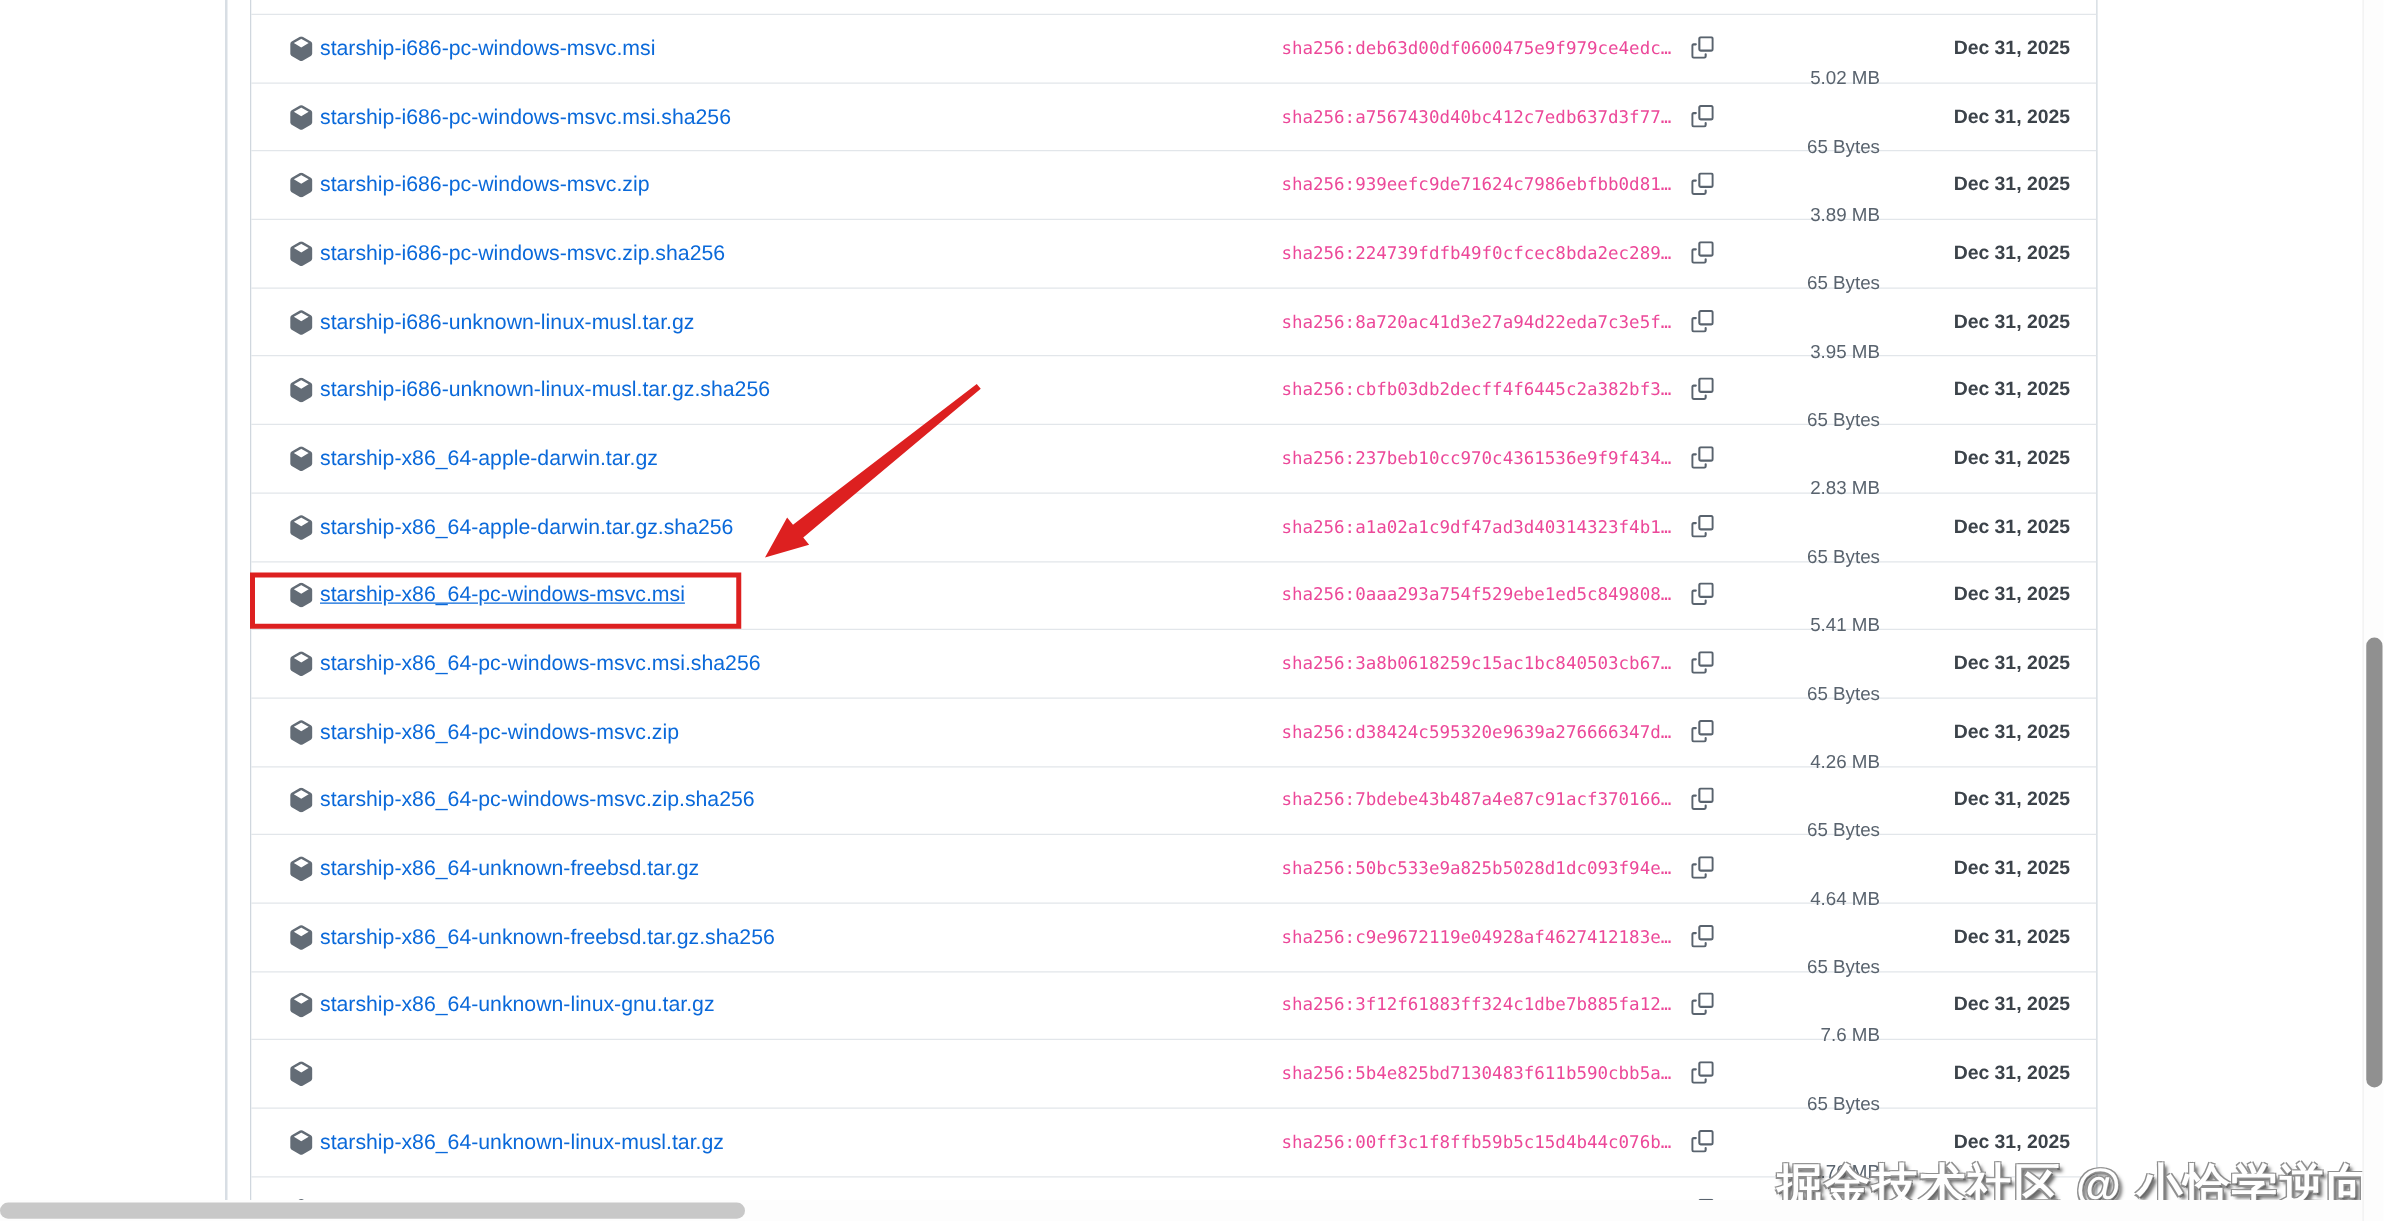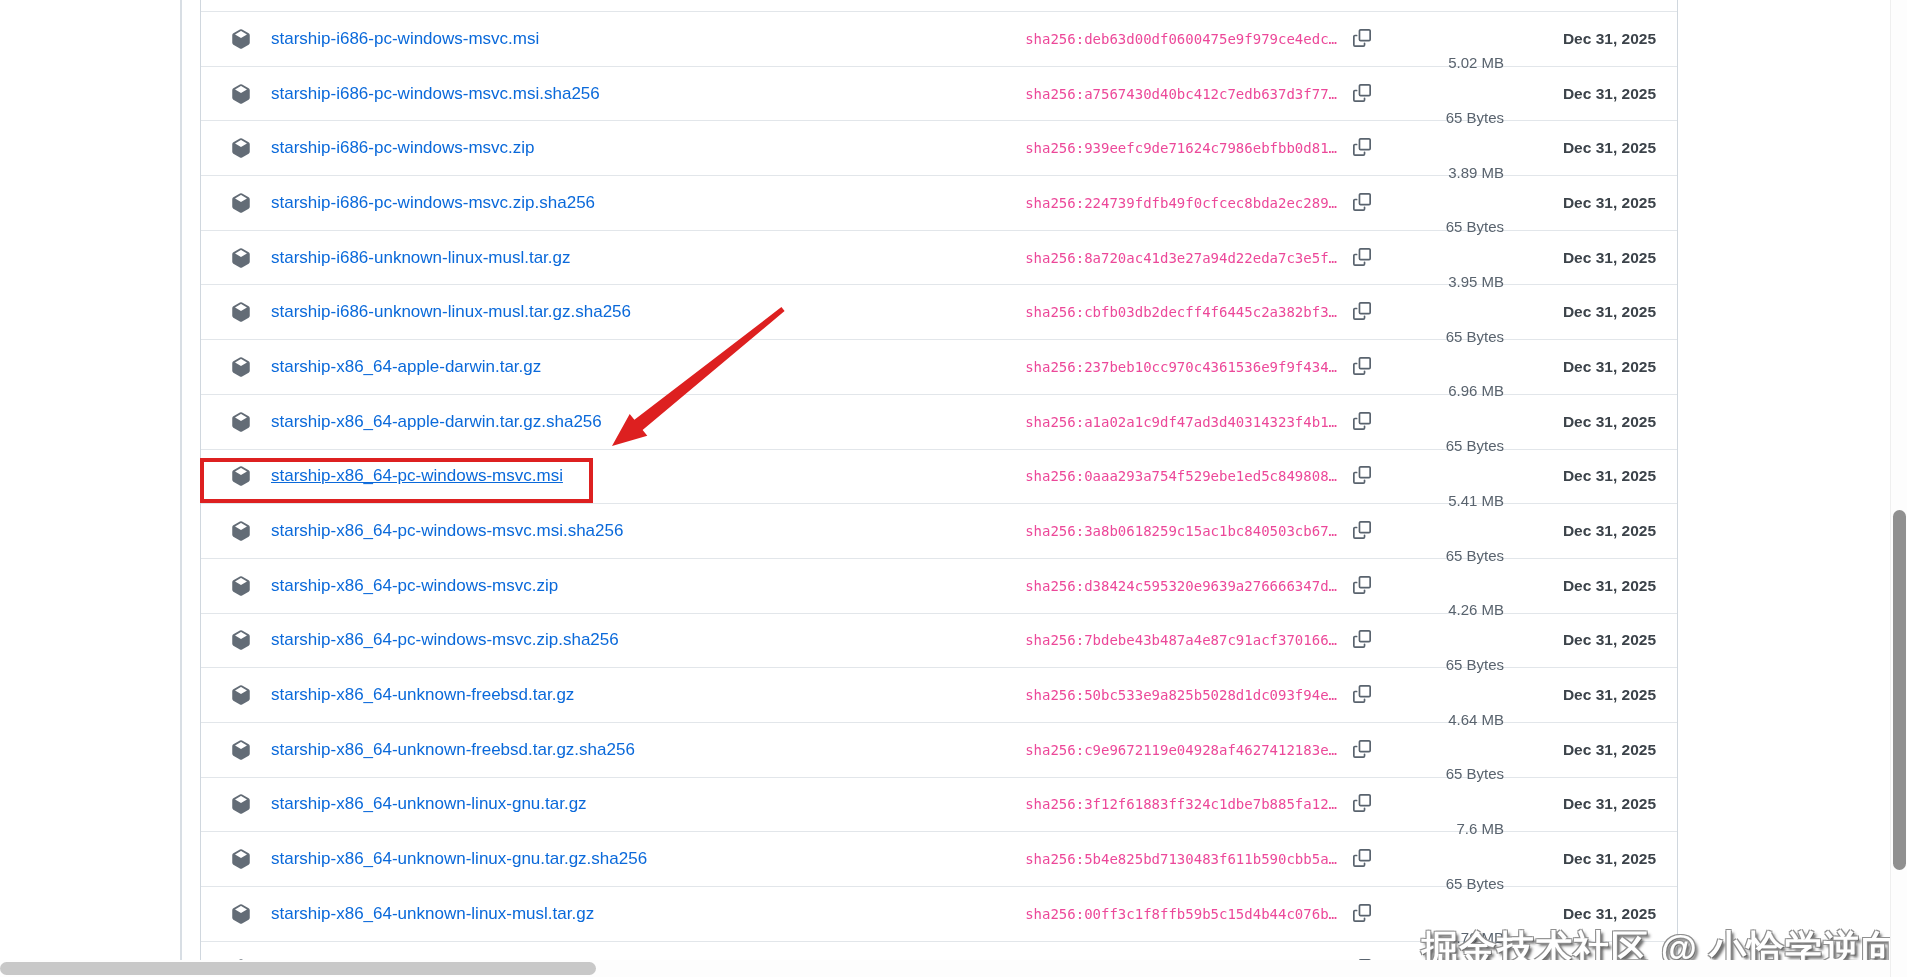--- a/index.html
+++ b/index.html
@@ -9,21 +9,21 @@
 
   
   .timeline-line { position:absolute; left:180px; top:0; width:2px; height:977px; background:#d8dee4; }
 
   
   .assets-box { position:absolute; left:200px; top:0; width:1478px; height:977px;
                 background:#fff; border-left:1px solid #d0d7de; border-right:1px solid #d0d7de; }
   .partial-top-row { height:11px; }
   .asset-row { height:54.7px; display:flex; align-items:center; border-top:1px solid #e2e6ea;
                padding-left:30px; padding-right:21px; }
-  .name-cell { flex:1 1 auto; display:flex; align-items:flex-end; gap:20px; min-width:0; }
+  .name-cell { flex:1 1 auto; display:flex; align-items:flex-end; gap:5px; min-width:0; }
   .pkg-icon { width:20px; height:20px; flex:0 0 auto; color:#636c76; }
   .asset-link { color:#0a69da; font-size:17px; text-decoration:none; white-space:nowrap; cursor:pointer; }
   .asset-row.highlighted .asset-link { text-decoration:underline; }
   .hash-cell { font-family:"DejaVu Sans Mono","Liberation Mono",monospace; font-size:14px;
                color:#ec4899; white-space:nowrap; text-align:right; }
   .copy-btn { width:20px; height:20px; margin-left:15px; flex:0 0 auto; color:#59636e;
               background:none; border:none; cursor:pointer; padding:0; }
   .copy-btn svg { width:18px; height:18px; }
   .size-cell { width:132px; text-align:right; font-size:15px; color:#59636e; white-space:nowrap;margin-top:48px; }
   .date-cell { width:152px; text-align:right; font-size:15.5px; color:#3c434a; white-space:nowrap;font-weight:bold; }
@@ -165,21 +165,21 @@
       </svg>
       <a class="asset-link">starship-x86_64-apple-darwin.tar.gz</a>
     </div>
     <span class="hash-cell">sha256:237beb10cc970c4361536e9f9f434…</span>
     <button class="copy-btn">
       <svg viewBox="0 0 16 16" fill="currentColor" xmlns="http://www.w3.org/2000/svg">
         <path d="M0 6.75C0 5.784.784 5 1.75 5h1.5a.75.75 0 0 1 0 1.5h-1.5a.25.25 0 0 0-.25.25v7.5c0 .138.112.25.25.25h7.5a.25.25 0 0 0 .25-.25v-1.5a.75.75 0 0 1 1.5 0v1.5A1.75 1.75 0 0 1 9.25 16h-7.5A1.75 1.75 0 0 1 0 14.25Z"></path>
         <path d="M5 1.75C5 .784 5.784 0 6.75 0h7.5C15.216 0 16 .784 16 1.75v7.5A1.75 1.75 0 0 1 14.25 11h-7.5A1.75 1.75 0 0 1 5 9.25Zm1.75-.25a.25.25 0 0 0-.25.25v7.5c0 .138.112.25.25.25h7.5a.25.25 0 0 0 .25-.25v-7.5a.25.25 0 0 0-.25-.25Z"></path>
       </svg>
     </button>
-    <span class="size-cell">6.96 MB</span>
+    <span class="size-cell">2.83 MB</span>
     <span class="date-cell">Dec 31, 2025</span>
   </div>
       <div class="asset-row">
     <div class="name-cell">
       <svg class="pkg-icon" viewBox="0 0 16 16" fill="currentColor" xmlns="http://www.w3.org/2000/svg">
         <path d="M8.878.392a1.75 1.75 0 0 0-1.756 0l-5.25 3.045A1.75 1.75 0 0 0 1 4.951v6.098c0 .624.332 1.2.872 1.514l5.25 3.045a1.75 1.75 0 0 0 1.756 0l5.25-3.045c.54-.313.872-.89.872-1.514V4.951c0-.624-.332-1.2-.872-1.514ZM7.875 1.69a.25.25 0 0 1 .25 0l4.63 2.685L8 7.133 3.245 4.375ZM2.5 5.677v5.372c0 .09.047.171.125.216l4.625 2.683V8.432Zm6.25 8.271 4.625-2.683a.25.25 0 0 0 .125-.216V5.677L8.75 8.432Z"></path>
       </svg>
       <a class="asset-link">starship-x86_64-apple-darwin.tar.gz.sha256</a>
     </div>
     <span class="hash-cell">sha256:a1a02a1c9df47ad3d40314323f4b1…</span>
@@ -309,21 +309,20 @@
       </svg>
     </button>
     <span class="size-cell">7.6 MB</span>
     <span class="date-cell">Dec 31, 2025</span>
   </div>
       <div class="asset-row">
     <div class="name-cell">
       <svg class="pkg-icon" viewBox="0 0 16 16" fill="currentColor" xmlns="http://www.w3.org/2000/svg">
         <path d="M8.878.392a1.75 1.75 0 0 0-1.756 0l-5.25 3.045A1.75 1.75 0 0 0 1 4.951v6.098c0 .624.332 1.2.872 1.514l5.25 3.045a1.75 1.75 0 0 0 1.756 0l5.25-3.045c.54-.313.872-.89.872-1.514V4.951c0-.624-.332-1.2-.872-1.514ZM7.875 1.69a.25.25 0 0 1 .25 0l4.63 2.685L8 7.133 3.245 4.375ZM2.5 5.677v5.372c0 .09.047.171.125.216l4.625 2.683V8.432Zm6.25 8.271 4.625-2.683a.25.25 0 0 0 .125-.216V5.677L8.75 8.432Z"></path>
       </svg>
-      <a class="asset-link">starship-x86_64-unknown-linux-gnu.tar.gz.sha256</a>
     </div>
     <span class="hash-cell">sha256:5b4e825bd7130483f611b590cbb5a…</span>
     <button class="copy-btn">
       <svg viewBox="0 0 16 16" fill="currentColor" xmlns="http://www.w3.org/2000/svg">
         <path d="M0 6.75C0 5.784.784 5 1.75 5h1.5a.75.75 0 0 1 0 1.5h-1.5a.25.25 0 0 0-.25.25v7.5c0 .138.112.25.25.25h7.5a.25.25 0 0 0 .25-.25v-1.5a.75.75 0 0 1 1.5 0v1.5A1.75 1.75 0 0 1 9.25 16h-7.5A1.75 1.75 0 0 1 0 14.25Z"></path>
         <path d="M5 1.75C5 .784 5.784 0 6.75 0h7.5C15.216 0 16 .784 16 1.75v7.5A1.75 1.75 0 0 1 14.25 11h-7.5A1.75 1.75 0 0 1 5 9.25Zm1.75-.25a.25.25 0 0 0-.25.25v7.5c0 .138.112.25.25.25h7.5a.25.25 0 0 0 .25-.25v-7.5a.25.25 0 0 0-.25-.25Z"></path>
       </svg>
     </button>
     <span class="size-cell">65 Bytes</span>
     <span class="date-cell">Dec 31, 2025</span>

